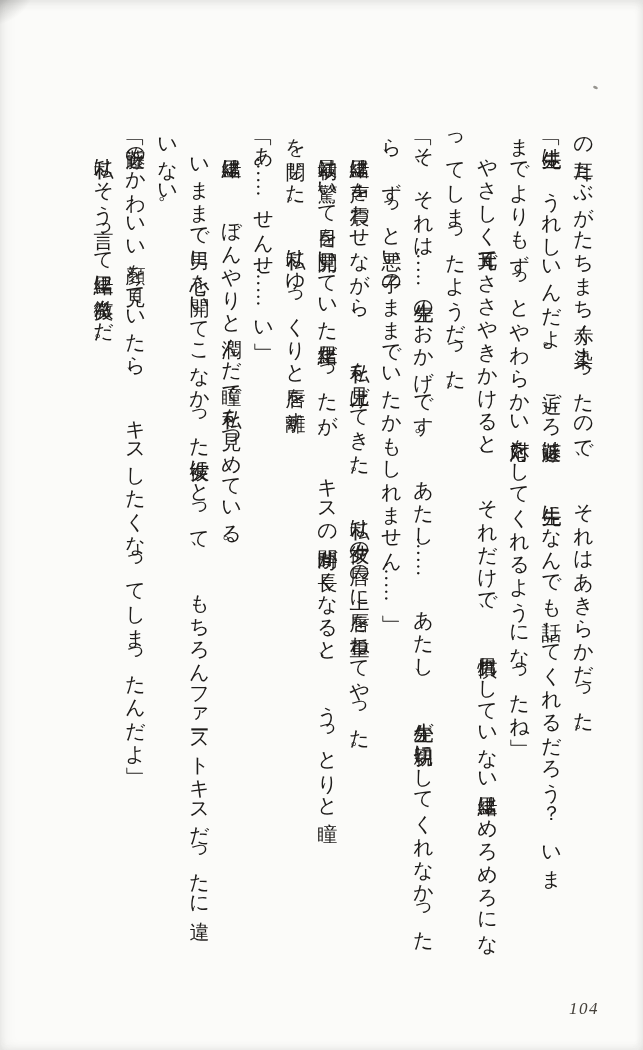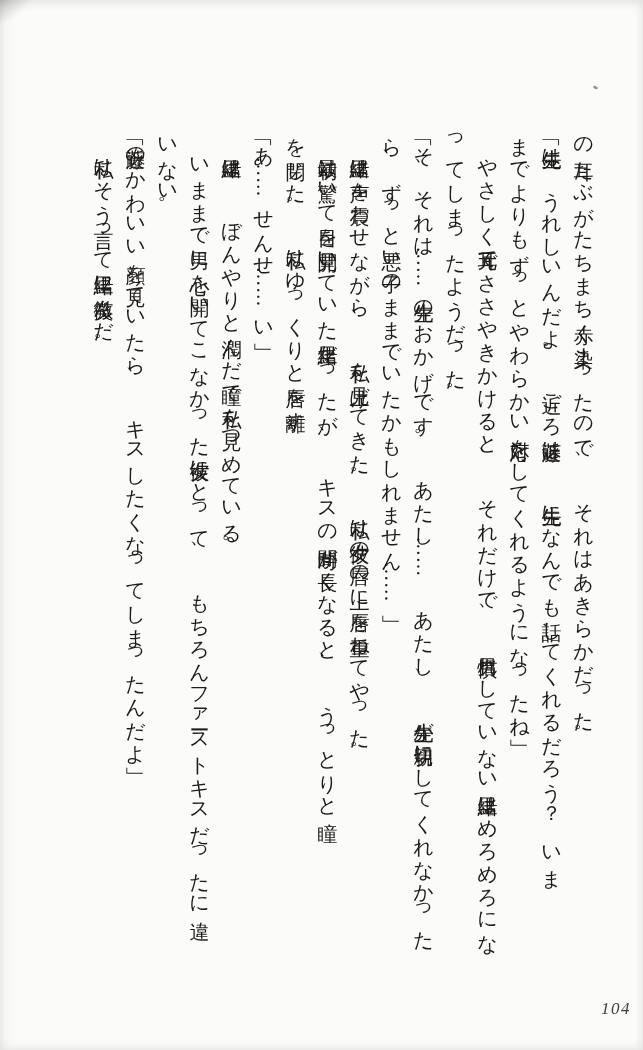--- a/index.html
+++ b/index.html
@@ -72,21 +72,21 @@
     margin: 0;
     padding: 0;
     white-space: nowrap; 
   }
   .text-block p.indent-paragraph { text-indent: 1em; }
   .text-block p.indent-dialogue  { text-indent: 0.45em; }
   .text-block p.indent-none      { text-indent: 0; }
 
   .page-number {
     position: absolute;
-    left: 601px;
+    left: 569px;
     top: 999px;
     font-family: "Liberation Serif", "DejaVu Serif", serif;
     font-style: italic;
     font-size: 17px;
     letter-spacing: 1.5px;
     color: #45413b;
     text-align: right;
   }
 </style>
 </head>

